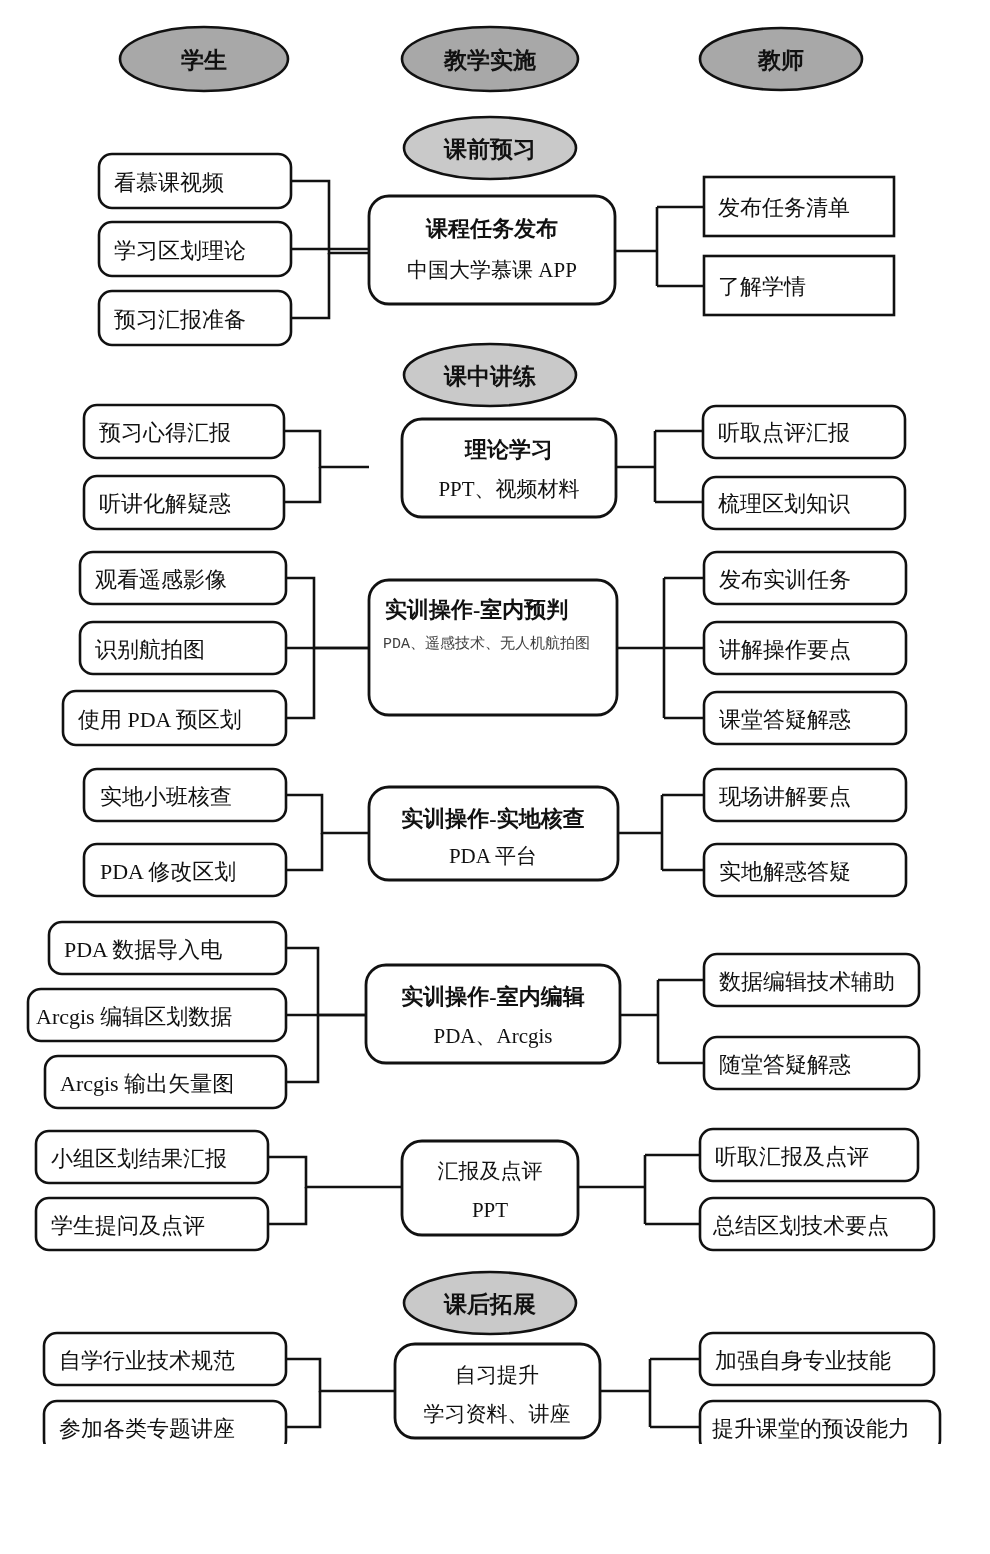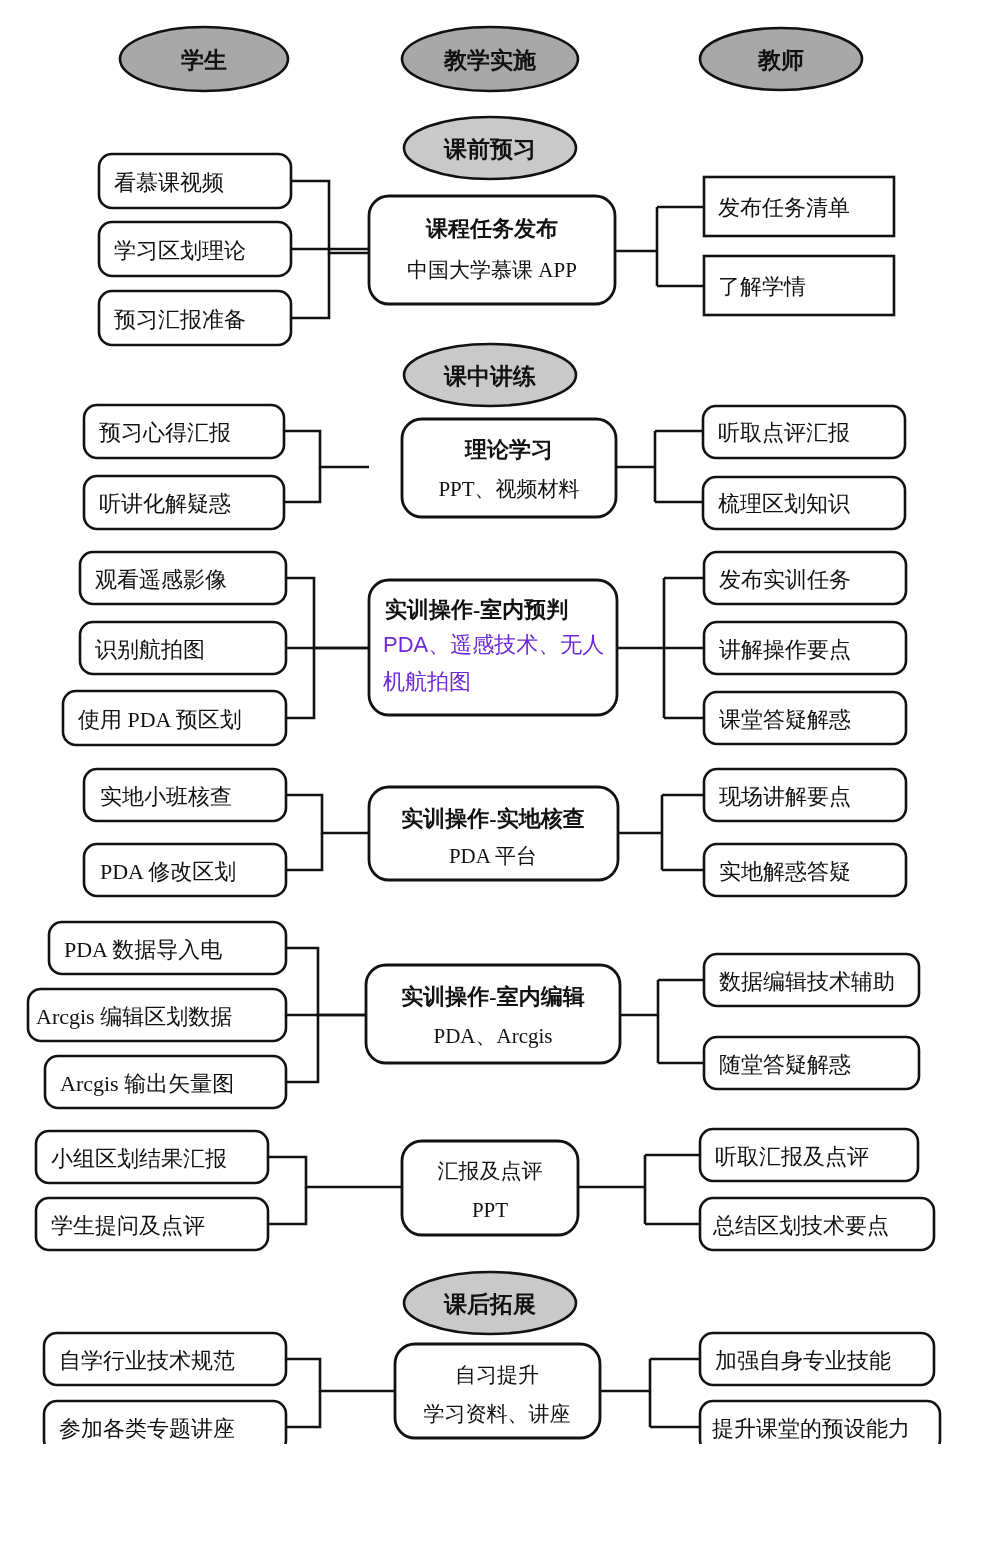--- a/index.html
+++ b/index.html
@@ -197,21 +197,21 @@
     </g>
     <g>
       <rect class="box-shape" x="63" y="691" width="223" height="54" rx="13" ry="13"></rect>
       <text class="node-text side-label" x="78" y="719">使用 PDA 预区划</text>
     </g>
 
     <g>
       <rect class="center-shape" x="369" y="580" width="248" height="135" rx="20" ry="20"></rect>
       <text class="node-text center-title" x="385" y="609">实训操作-室内预判</text>
       <foreignObject x="383" y="626" width="222" height="80">
-        <div xmlns="http://www.w3.org/1999/xhtml" style="font-family:Liberation Sans, sans-serif;font-size:22px;line-height:37px;color:#6d28d9;text-align:left;">PDA、遥感技术、无人机航拍图</div>
+        <div xmlns="http://www.w3.org/1999/xhtml" style="font-family:Liberation Mono, monospace;font-size:15px;line-height:37px;color:#404040;text-align:left;">PDA、遥感技术、无人机航拍图</div>
       </foreignObject>
     </g>
 
     <g>
       <rect class="box-shape" x="704" y="552" width="202" height="52" rx="13" ry="13"></rect>
       <text class="node-text side-label" x="719" y="579">发布实训任务</text>
     </g>
     <g>
       <rect class="box-shape" x="704" y="622" width="202" height="52" rx="13" ry="13"></rect>
       <text class="node-text side-label" x="719" y="649">讲解操作要点</text>

